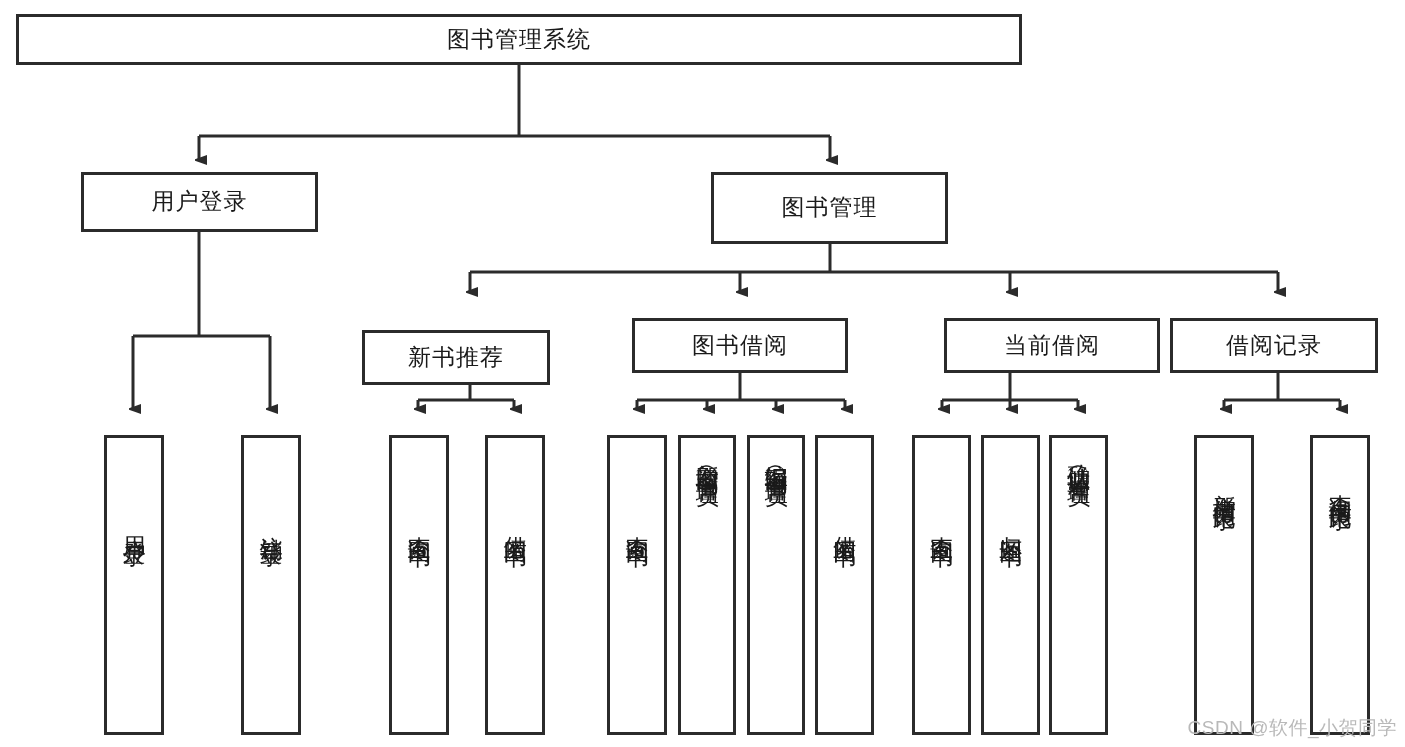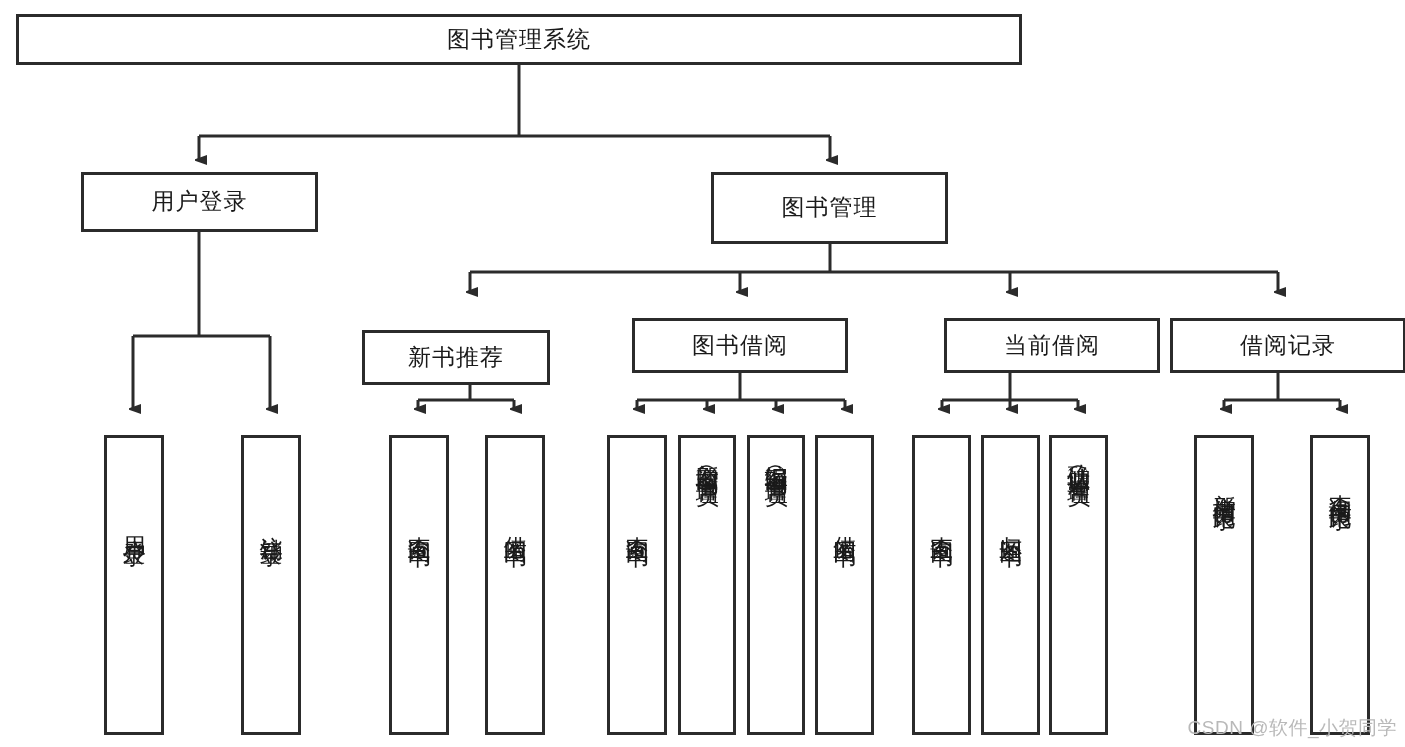--- a/index.html
+++ b/index.html
@@ -133,21 +133,21 @@
 
   <div class="node h" style="left:362px; top:330px; width:188px; height:55px;">
     <span>新书推荐</span>
   </div>
   <div class="node h" style="left:632px; top:318px; width:216px; height:55px;text-align:center;">
     <span>图书借阅</span>
   </div>
   <div class="node h" style="left:944px; top:318px; width:216px; height:55px;">
     <span>当前借阅</span>
   </div>
-  <div class="node h" style="left:1170px; top:318px; width:236px; height:55px;">
+  <div class="node h" style="left:1170px; top:318px; width:208px; height:55px;">
     <span>借阅记录</span>
   </div>
 
   <div class="node v" style="left:104px; top:435px; width:60px; height:300px;">
     <span class="vtext" style="margin-top:80px;">用户登录</span>
   </div>
   <div class="node v" style="left:241px; top:435px; width:60px; height:300px;">
     <span class="vtext" style="margin-top:80px;">注销登录</span>
   </div>
 

